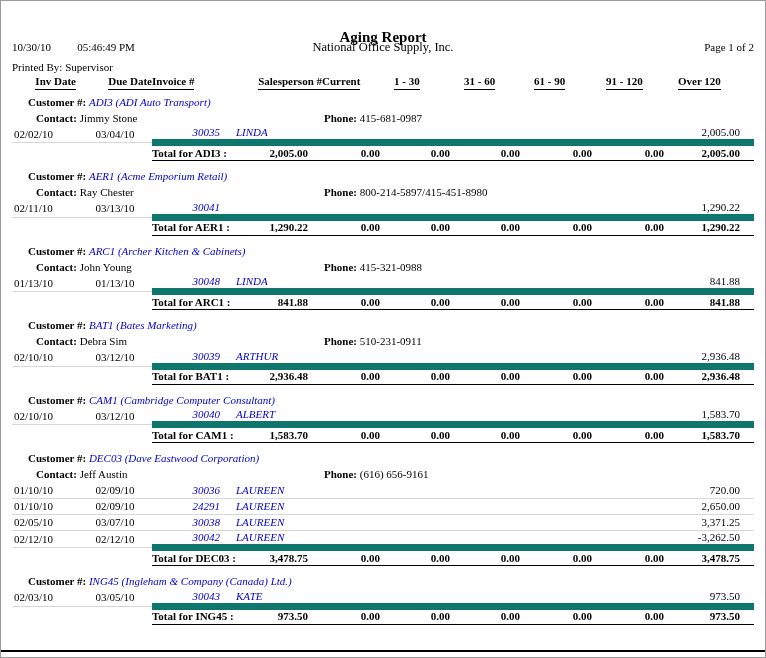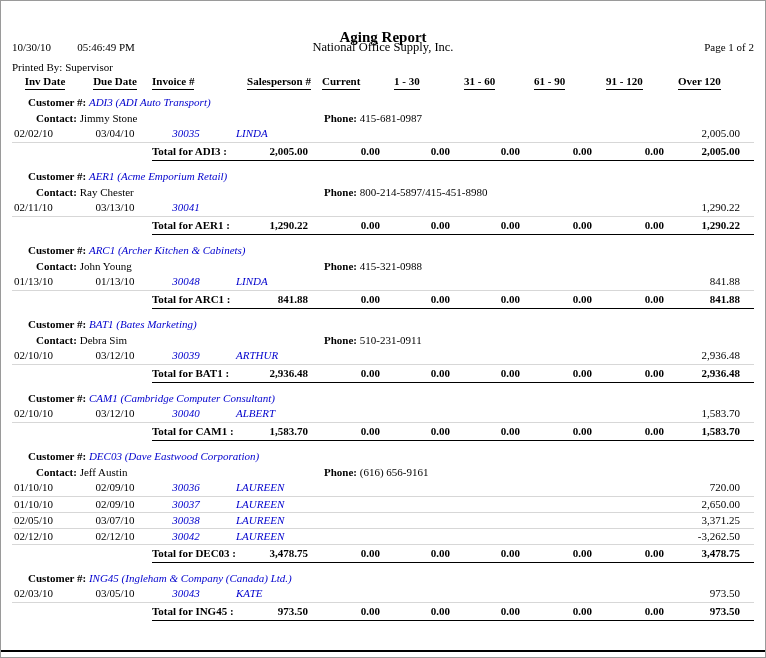--- a/index.html
+++ b/index.html
@@ -24,43 +24,43 @@
   .hdr-r2 { height:26px; align-items:flex-start; }
   .company { font-weight:normal; font-size:12.5px; }
   .title { font-weight:bold; font-size:15px; }
 
   
   table { border-collapse:collapse; table-layout:fixed; width:742px; margin-top:20px; }
   th, td { font-size:11px; line-height:13px; height:16px; vertical-align:middle; overflow:hidden; white-space:nowrap; }
   thead th { font-weight:bold; padding-bottom:4px; }
   .hu { display:inline-block; border-bottom:1px solid #000; padding-bottom:1px; }
 
-  .a-left  { text-align:center;margin-left:16px; }
+  .a-left  { text-align:right;margin-left:16px; }
   .a-right { text-align:left; }
   .pl2  { padding-left:2px; }
   .pl10 { padding-left:10px; }
   .pr6  { padding-right:6px; }
   .pr14 { padding-right:14px; }
 
   .b { font-weight:bold; }
   .link { color:var(--link-color, #0000CD); cursor:pointer;font-style:italic; }
 
   tr.customer-row td { padding-left:16px; }
   tr.contact-row  td { padding-left:24px; }
   tr.contact-row  td.phone-cell { padding-left:2px; }
 
   tr.detail-row td { border-bottom:1px solid #d7d7d7; }
   td.c-invdate { text-align:left;  padding-left:2px; }
   td.c-duedate { text-align:center;  padding-left:2px;margin-top:48px; }
-  td.c-invoice { text-align:center; padding-right:6px; }
+  td.c-invoice { text-align:right; padding-right:6px; }
   td.c-sales   { text-align:left;  padding-left:10px; }
   td.num       { text-align:right; padding-right:14px; }
 
   tr.total-row td { height:18px; }
-  tr.total-row td:not(.spacer) { border-top:1px solid #0f766e; border-bottom:1px solid #000; }
+  tr.total-row td:not(.spacer) { border-top:7px solid #0f766e; border-bottom:1px solid #000; }
   td.tlabel { padding-right:14px; }
   td.tlabel .tl { display:flex; justify-content:space-between; align-items:baseline; }
 
   tr.gap-row td { height:8px; }
 
   .bottom-rule { position:absolute; left:0; right:0; bottom:5px; border-top:2px solid #000; }
 </style>
 </head>
 <body>
 
@@ -314,21 +314,21 @@
           <td class="num"></td>
           <td class="num"></td>
           <td class="num"></td>
           <td class="num"></td>
           <td class="num"></td>
           <td class="num">720.00</td>
         </tr>
         <tr class="detail-row">
           <td class="c-invdate">01/10/10</td>
           <td class="c-duedate">02/09/10</td>
-          <td class="c-invoice"><span class="link">30037</span></td>
+          <td class="c-invoice"><span class="link">24291</span></td>
           <td class="c-sales"><span class="link">LAUREEN</span></td>
           <td class="num"></td>
           <td class="num"></td>
           <td class="num"></td>
           <td class="num"></td>
           <td class="num"></td>
           <td class="num">2,650.00</td>
         </tr>
         <tr class="detail-row">
           <td class="c-invdate">02/05/10</td>

